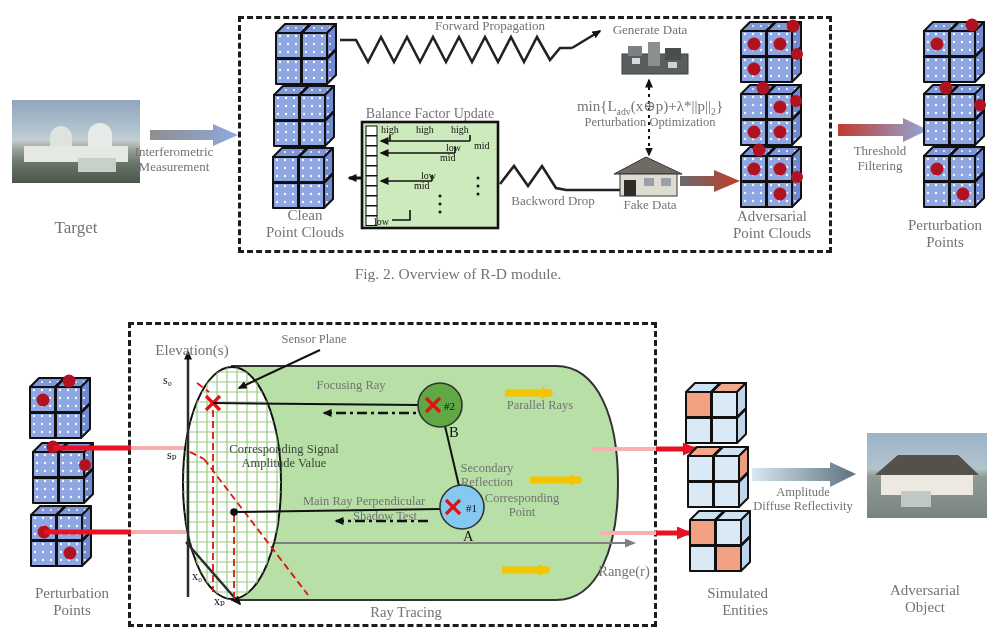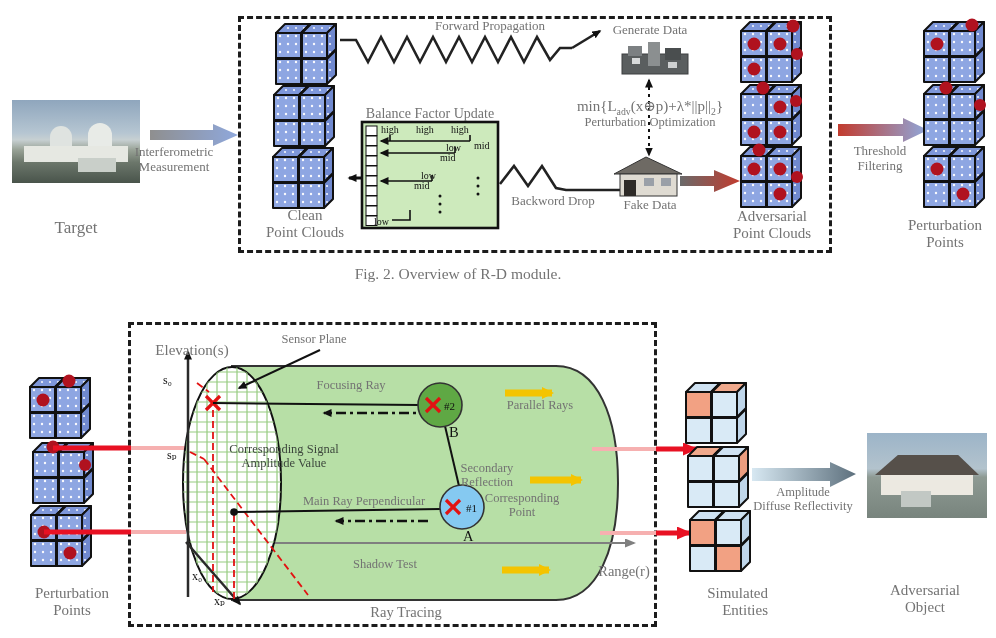--- a/index.html
+++ b/index.html
@@ -426,21 +426,21 @@
   <div class="lbl f12" style="left:496px;top:398px;width:88px;">Parallel Rays</div>
   <div class="lbl f12" style="left:222px;top:442px;width:124px;color:#3c463c;">
     <span>Corresponding Signal</span><br>
     <span>Amplitude Value</span>
   </div>
   <div class="lbl f12 left" style="left:446px;top:445px;width:82px;">
     <span>Secondary</span><br>
     <span>Reflection</span>
   </div>
   <div class="lbl f12" style="left:290px;top:482px;width:148px;margin-top:12px;">Main Ray Perpendicular</div>
-  <div class="lbl f12" style="left:338px;top:509px;width:94px;margin-top:48px;">Shadow Test</div>
+  <div class="lbl f12" style="left:338px;top:509px;width:94px;">Shadow Test</div>
   <div class="lbl f12" style="left:484px;top:491px;width:76px;">
     <span>Corresponding</span><br>
     <span>Point</span>
   </div>
   <div class="lbl f14 left" style="left:586px;top:547px;width:76px;">Range(r)</div>
   <div class="lbl f14" style="left:224px;top:604px;width:104px;margin-top:41px;">Azimuth(x)</div>
   <div class="lbl f14" style="left:346px;top:604px;width:120px;">Ray Tracing</div>
   <div class="lbl f15" style="left:664px;top:585px;width:104px;text-align:right;">
     <span>Simulated</span><br>
     <span>Entities</span>

